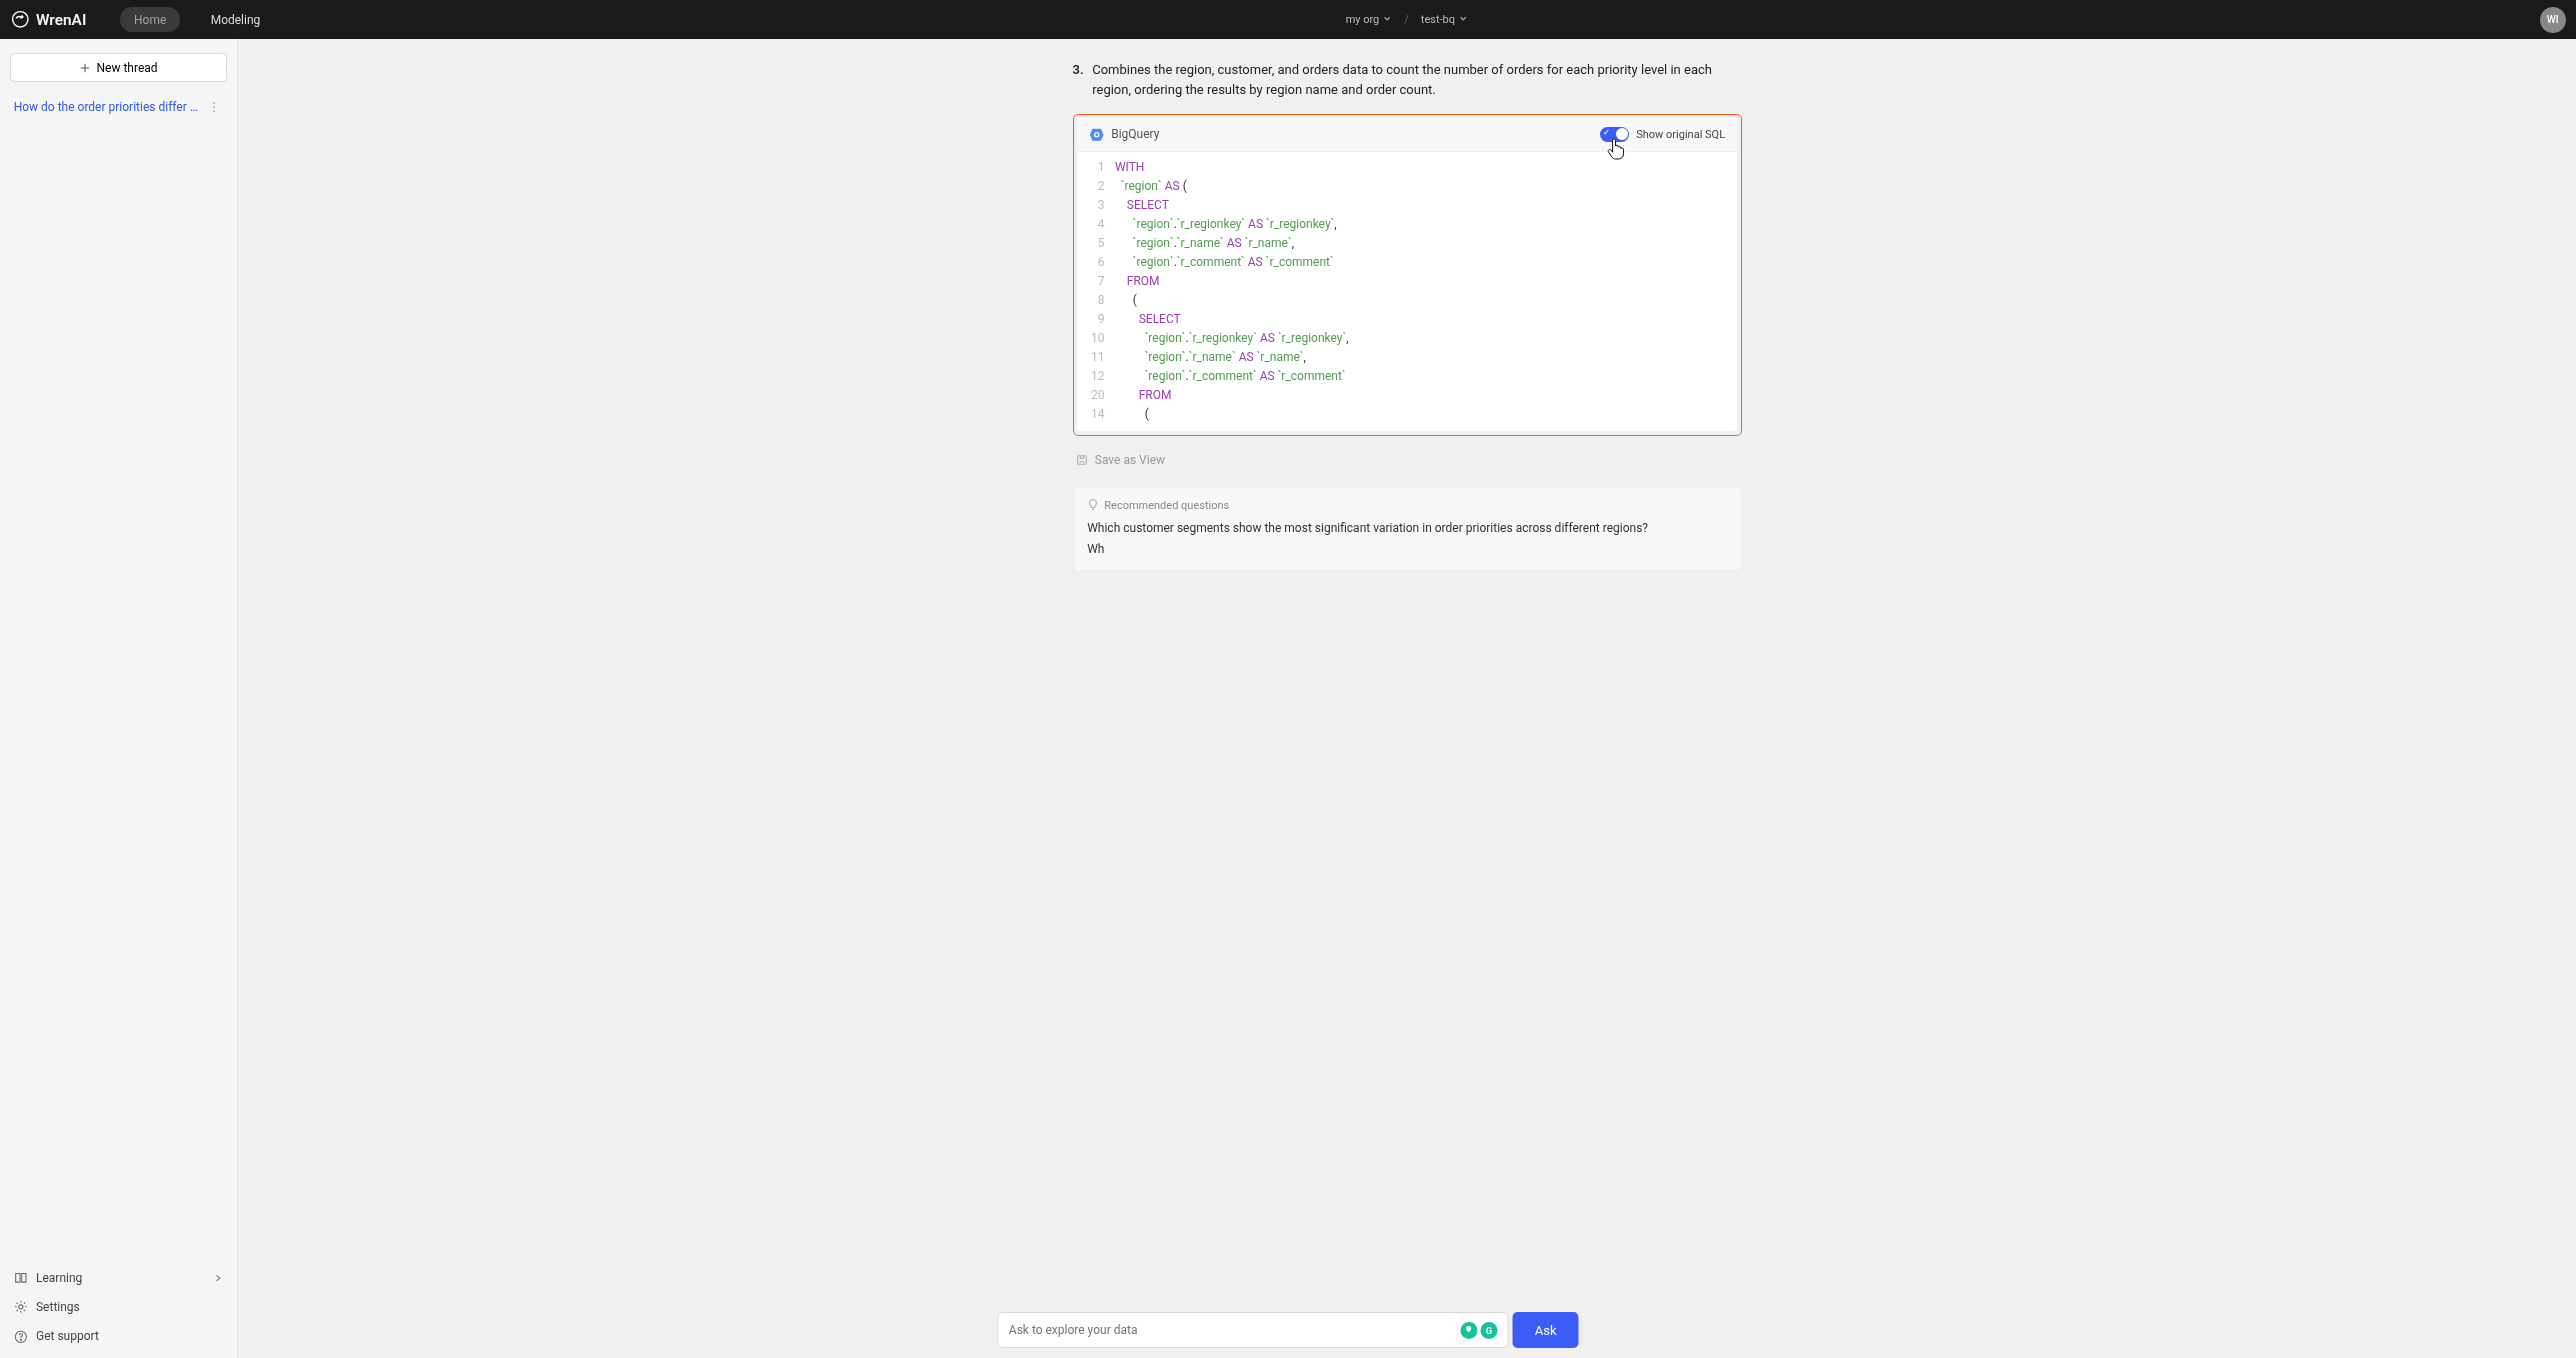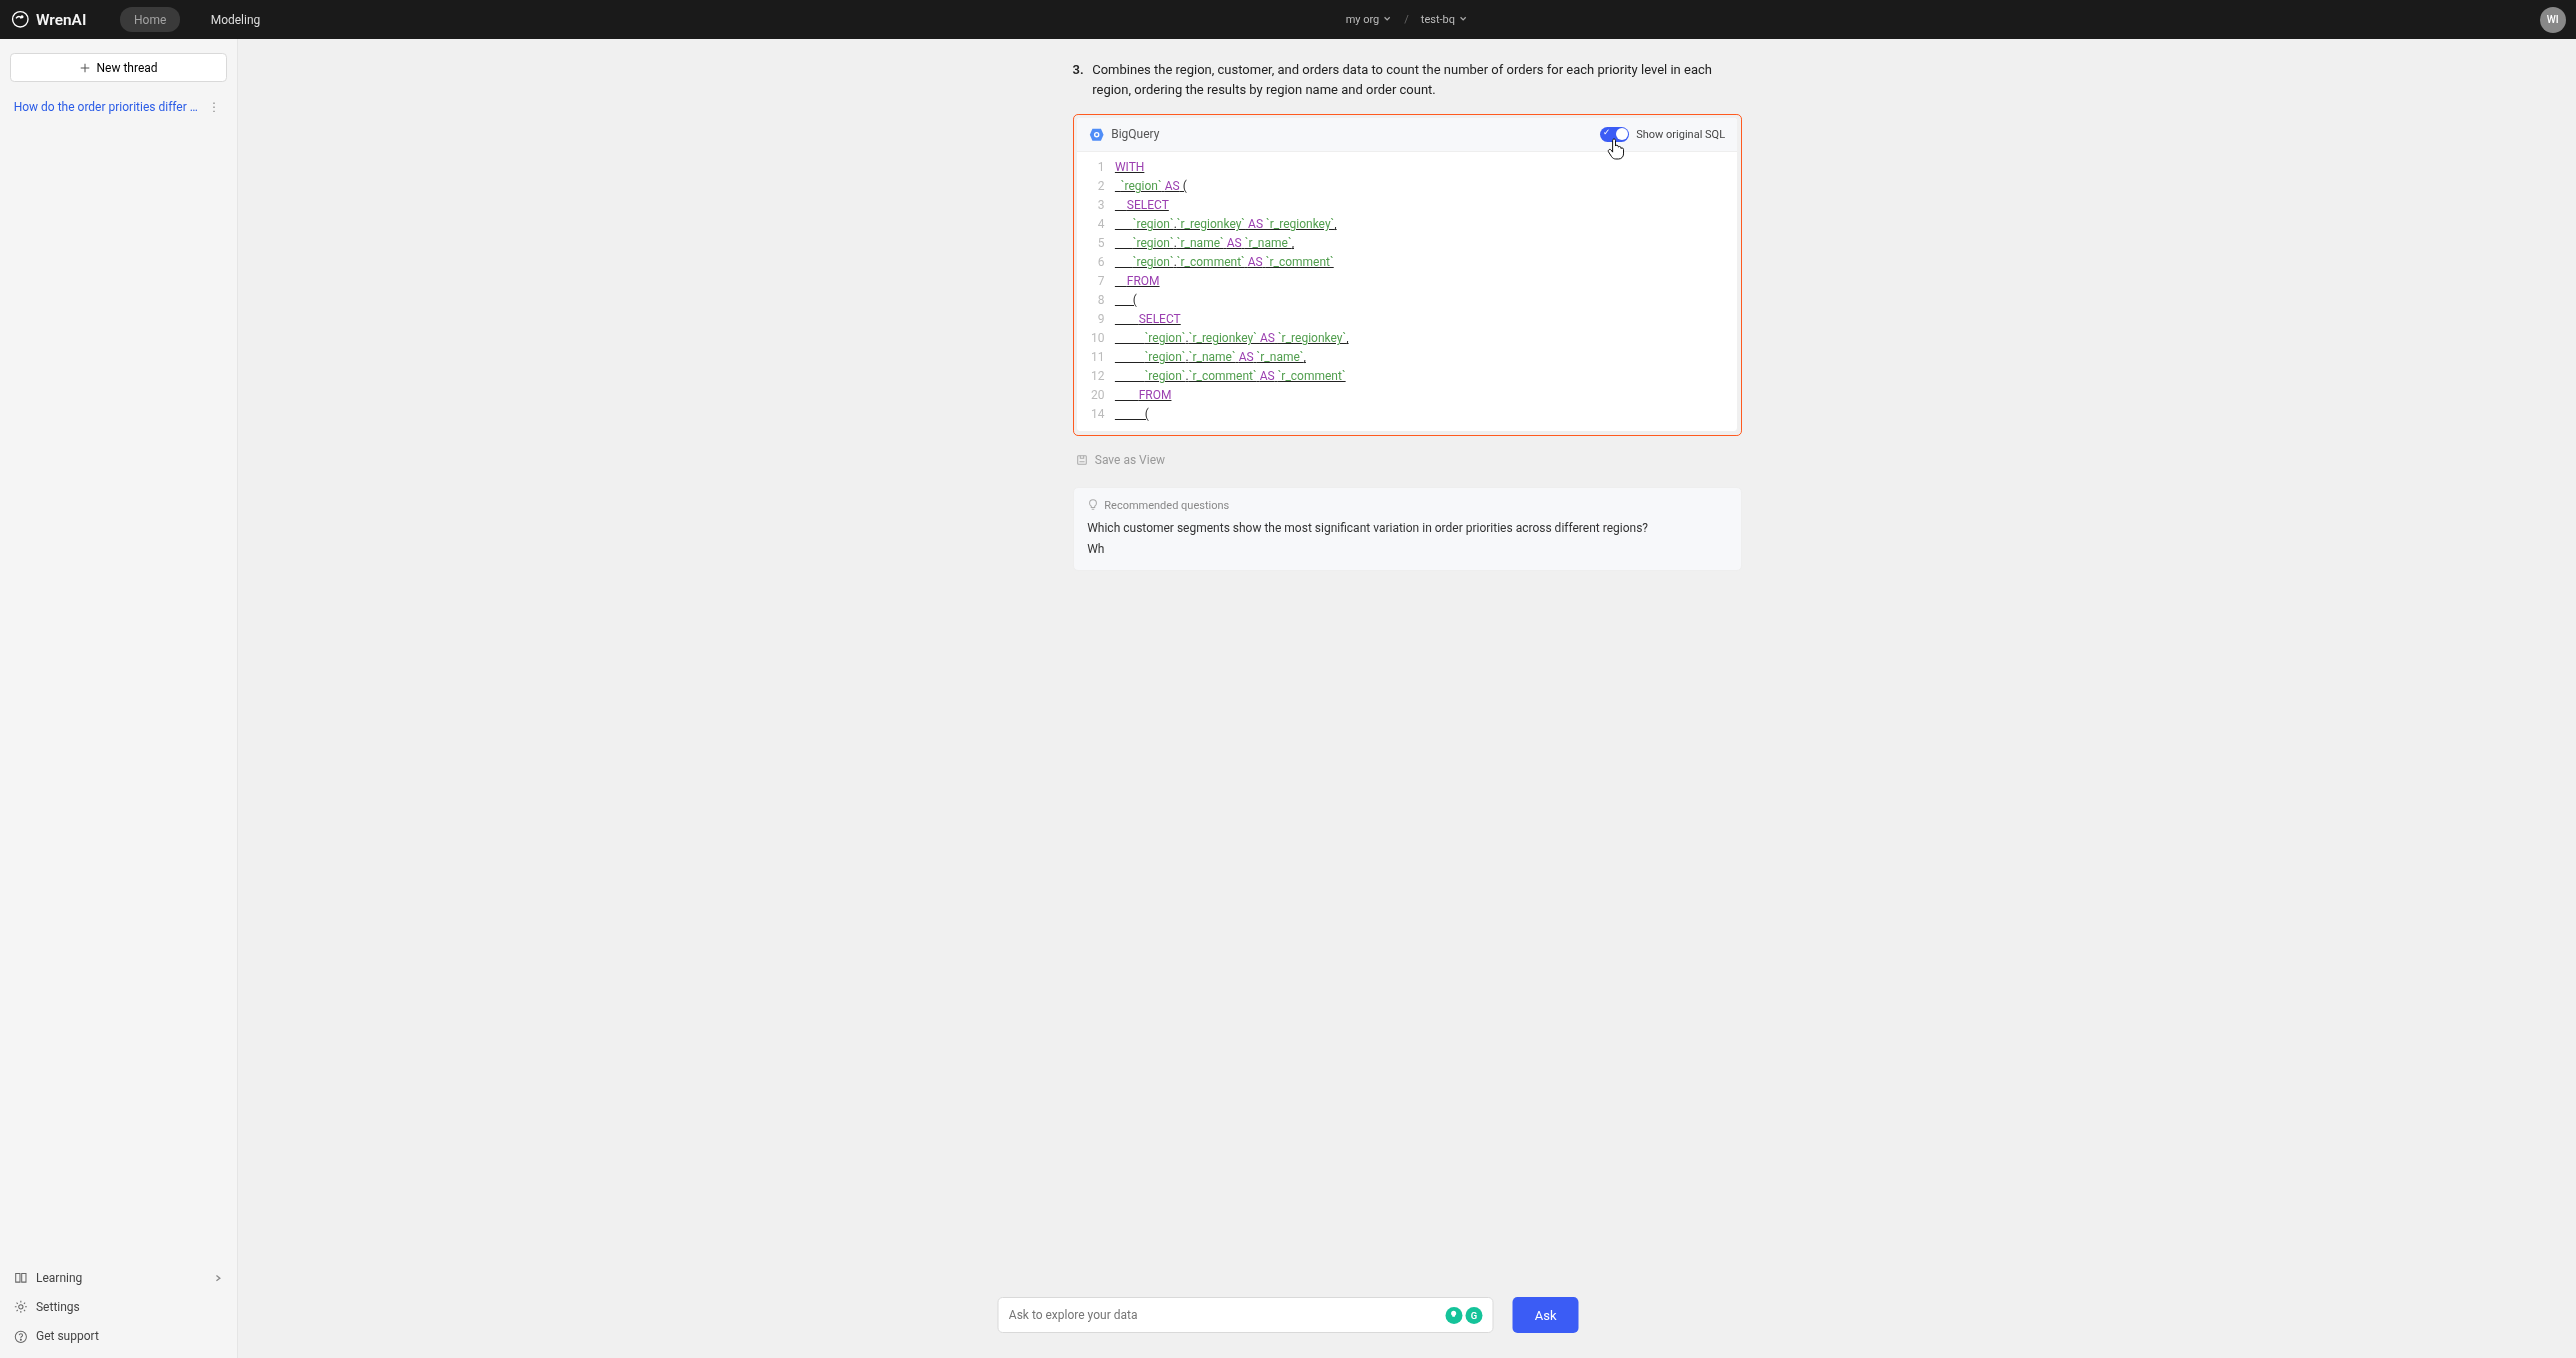--- a/index.html
+++ b/index.html
@@ -42,33 +42,33 @@
     .sql-head { display:flex; align-items:center; justify-content:space-between; background:#f7f8fa; padding:8.6px 12px; border-bottom:0.9px solid #eee; position:relative; }
     .sql-head-left { display:flex; align-items:center; gap:6.9px; color:#555; }
     .sql-head-right { display:flex; align-items:center; gap:6.9px; color:#444; font-size:11px; }
     .toggle { width:29px; height:15.4px; background:#3b5cf5; border-radius:7.7px; position:relative; cursor:pointer; }
     .toggle::after { content:""; width:12px; height:12px; background:#fff; border-radius:50%; position:absolute; right:1.7px; top:1.7px; }
     .toggle .check { position:absolute; left:2.6px; top:0.9px; color:#fff; font-size:8.6px; }
     .cursor-hand { position:absolute; right:110px; top:19px; pointer-events:none; }
     .code-block { font-family:ui-monospace,SFMono-Regular,Menlo,monospace; font-size:12px; line-height:19px; padding:6.9px 0 6.9px 0; }
     .code-line { display:flex; }
     .gutter { width:38px; text-align:right; padding-right:10.3px; color:#bbb; user-select:none; }
-    .code { white-space:pre;text-decoration:underline; }
+    .code { white-space:pre; }
     .kw { color:#9b3fb0; }
     .name { color:#519e4e;text-align:right; }
     .punc { color:#333; }
     .sql-foot { display:flex; gap:17px; padding:8.6px 12px; color:#888; border-top:0.9px solid #eee; }
     .sql-foot .fbtn { cursor:pointer; display:inline-flex; align-items:center; gap:5.1px; }
     
     .save-view { margin-top:17px; color:#999; display:flex; align-items:center; gap:6.9px; padding-left:3.4px; }
     .rec-box { margin-top:20.6px; background:#f7f8fa; border:0.9px solid #eee; border-radius:5.1px; padding:10.3px 13.7px; }
     .rec-head { display:flex; align-items:center; gap:5.1px; color:#888; font-size:11px; margin-bottom:6.9px; }
     .rec-q { color:#333; line-height:1.7; }
     
-    .ask-bar { position:fixed; bottom:25px; left:50%; transform:translateX(-50%); width:581px; display:flex; gap:19px; }
+    .ask-bar { position:fixed; bottom:10px; left:50%; transform:translateX(-50%); width:581px; display:flex; gap:4px; }
     .ask-input-wrap { flex:1; background:#fff; border:0.9px solid #d9d9d9; border-radius:5.1px; height:36px; display:flex; align-items:center; padding:0 10.3px; }
     .ask-input-wrap input { border:0; outline:0; flex:1; font-size:12px; color:#333; }
     .ask-icons { display:flex; gap:3.4px; }
     .ask-icons .ic { width:17px; height:17px; border-radius:50%; display:flex; align-items:center; justify-content:center; color:#fff; font-size:9.4px; font-weight:600; }
     .ask-btn { background:#3b5cf5; color:#fff; border:0; border-radius:5.1px; padding:0 22px; font-size:13px; cursor:pointer; }
     .chev-svg { width:10.3px; height:10.3px; }
     .bq-icon { width:15.4px; height:15.4px; }
   </style>
 </head>
 <body>

